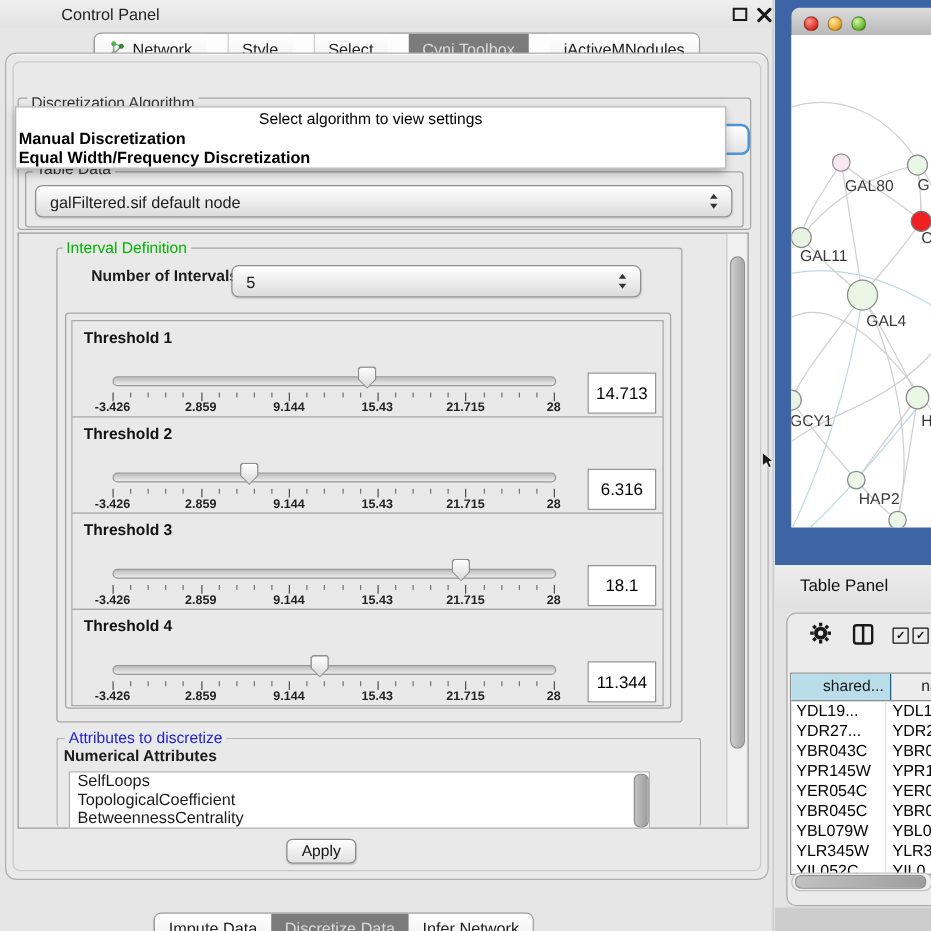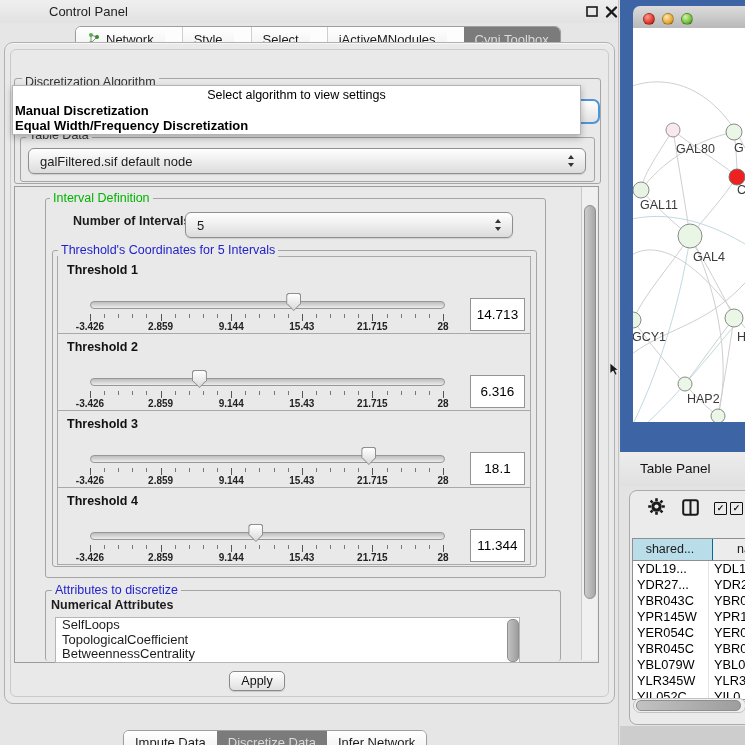--- a/index.html
+++ b/index.html
@@ -101,21 +101,21 @@
   .node-label{font-size:12.5px;fill:#3a3a3a;font-family:"Liberation Sans",sans-serif;}
 
   .tp-titlebar{position:absolute;left:620px;top:452px;width:125px;height:34px;background:linear-gradient(#ededed,#e0e0e0);}
   .tp-title{position:absolute;left:20px;top:9px;font-size:13.5px;color:#111;}
   .tp-card{position:absolute;left:629px;top:490px;width:124px;height:233px;background:#ebebeb;
            border:1px solid #ababab;border-radius:8px;}
   .chk{position:absolute;top:502px;width:11px;height:11px;border:1.6px solid #111;border-radius:1px;
        font-size:9px;font-weight:bold;line-height:10px;text-align:center;color:#111;background:#fff0;}
   .tp-table{position:absolute;left:632px;top:538px;width:113px;height:160px;background:#fff;border:1px solid #8f8f8f;overflow:hidden;}
   .tp-head{position:absolute;left:0;top:0;height:21px;border-bottom:1px solid #8f8f8f;font-size:12.5px;}
-  .tp-head.c1{width:74px;background:var(--header-blue,#b9dde9);border-right:3px solid #0369a1;text-align:center;padding-right:5px;line-height:21px;}
+  .tp-head.c1{width:74px;background:var(--header-blue,#b9dde9);border-right:3px solid #0369a1;text-align:right;padding-right:5px;line-height:21px;}
   .tp-head.c2{left:80px;width:60px;background:#ececec;line-height:21px;}
   .tp-head.c2 span{position:absolute;left:24px;top:0;}
   #tp-rows{position:absolute;left:0;top:22px;width:113px;}
   .tp-row{position:relative;height:16px;font-size:12.8px;line-height:16px;color:#000;}
   .tp-c1{position:absolute;left:4px;white-space:nowrap;}
   .tp-c2{position:absolute;left:81px;white-space:nowrap;}
   .tp-coldiv{position:absolute;left:75px;top:22px;width:1px;height:138px;background:#e4e4e4;}
   .hsb-track{position:absolute;left:633px;top:698px;width:111px;height:13px;background:#efefef;
              border:1px solid #c2c2c2;border-radius:7px;}
   .bottom-strip{position:absolute;left:620px;top:726px;width:125px;height:19px;background:#cdcdcd;}
@@ -152,25 +152,25 @@
             <circle cx="10" cy="5" r="2" fill="#2e8b2e"></circle>
           </svg>
           <span>Network</span>
         </div>
         <div class="seg">
           <span>Style</span>
         </div>
         <div class="seg">
           <span>Select</span>
         </div>
+        <div class="seg sel">
+          <span>Cyni Toolbox</span>
+        </div>
         <div class="seg">
           <span>jActiveMNodules</span>
-        </div>
-        <div class="seg sel">
-          <span>Cyni Toolbox</span>
         </div>
       </div>
 
     <div class="outer-panel"></div>
     <div class="inner-panel"></div>
 
     <div class="group" style="left:14px;top:78px;width:585px;height:104px;"></div>
     <span class="group-label lab-gray" style="left:22px;top:75px;z-index:1;">Discretization Algorithm</span>
     <div class="focus-ring"></div>
 
@@ -194,21 +194,20 @@
     <div class="group" style="left:45px;top:198px;width:499px;height:378px;"></div>
     <span class="group-label lab-green" style="left:50px;top:191px;">Interval Definition</span>
 
     <span class="abs" style="left:73px;top:214px;font-size:12.5px;font-weight:bold;">Number of Intervals</span>
     <div class="combo" style="left:185px;top:212px;width:326px;height:24px;">
       <span class="combo-text">5</span>
       <span class="stepper"></span>
     </div>
 
     <div class="group" style="left:52px;top:250px;width:483px;height:315px;"></div>
-    <span class="group-label lab-blue" style="left:58px;top:243px;">Threshold's Coordinates for 5 Intervals</span>
     <div id="thr-rows">
         <div class="thr-row" style="top: 6px;">
           <div class="thr-label">Threshold 1</div>
           <div class="thr-track"></div>
           <div class="thr-handle" style="left: 228.251px;">
             <div class="thr-handle-in"></div>
           </div>
           <span class="tick major" style="left: 32px;"></span>
           <span class="tick" style="left: 46.12px;"></span>
           <span class="tick" style="left: 60.24px;"></span>

